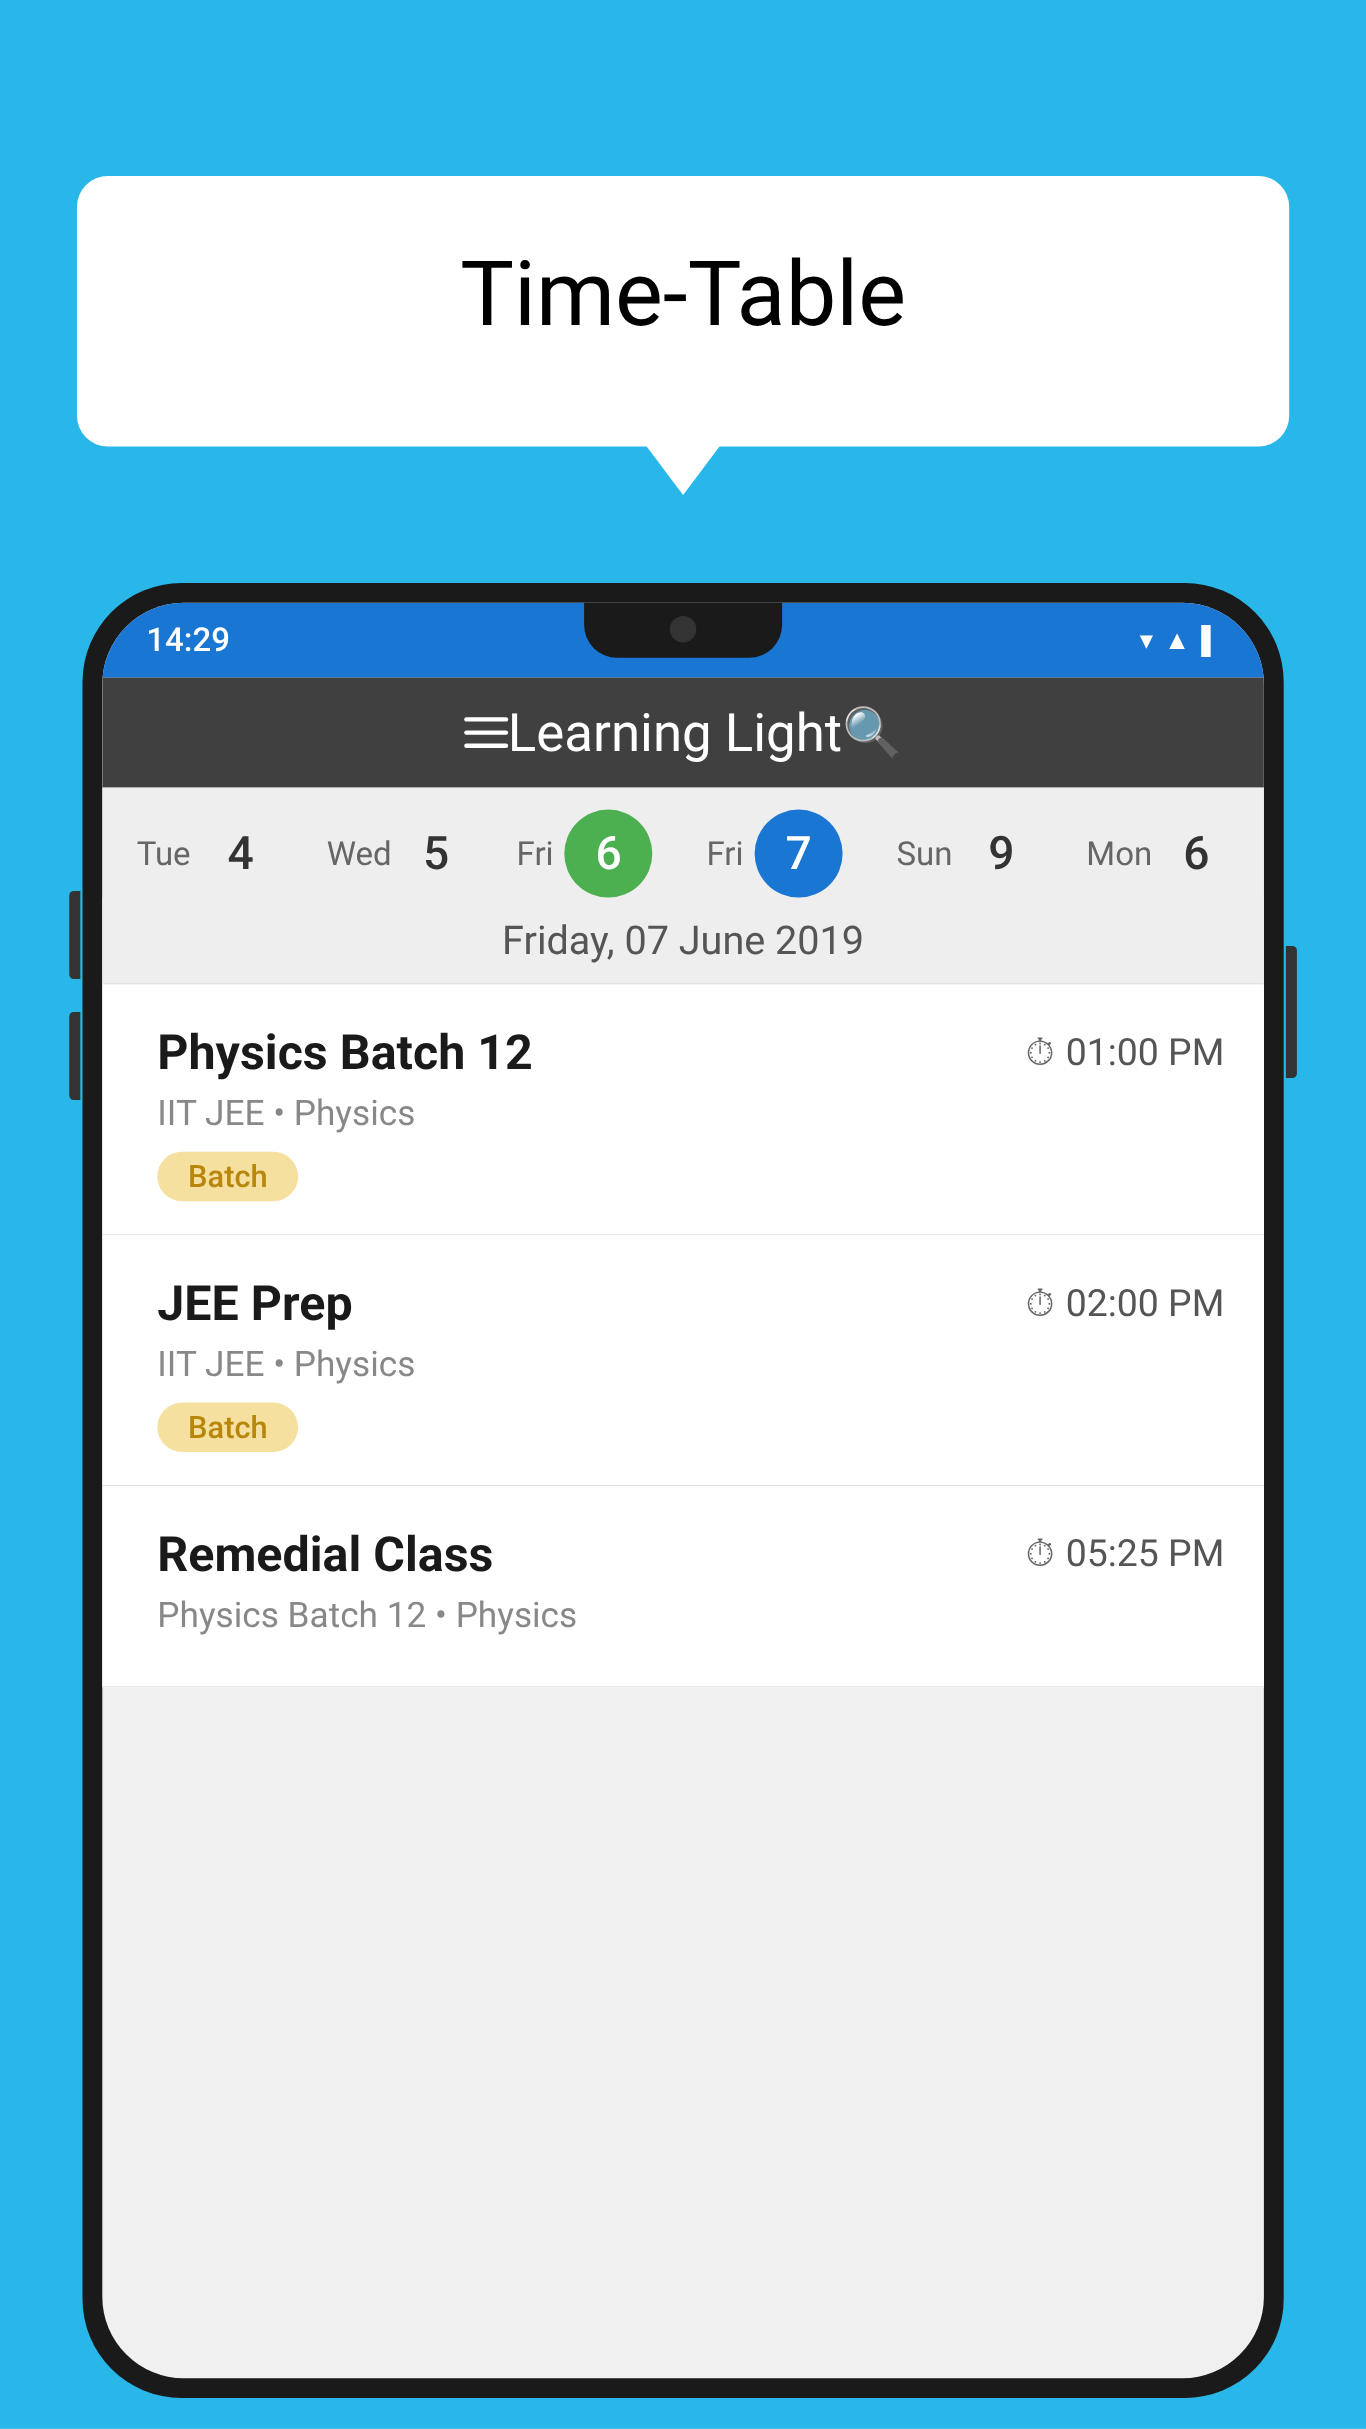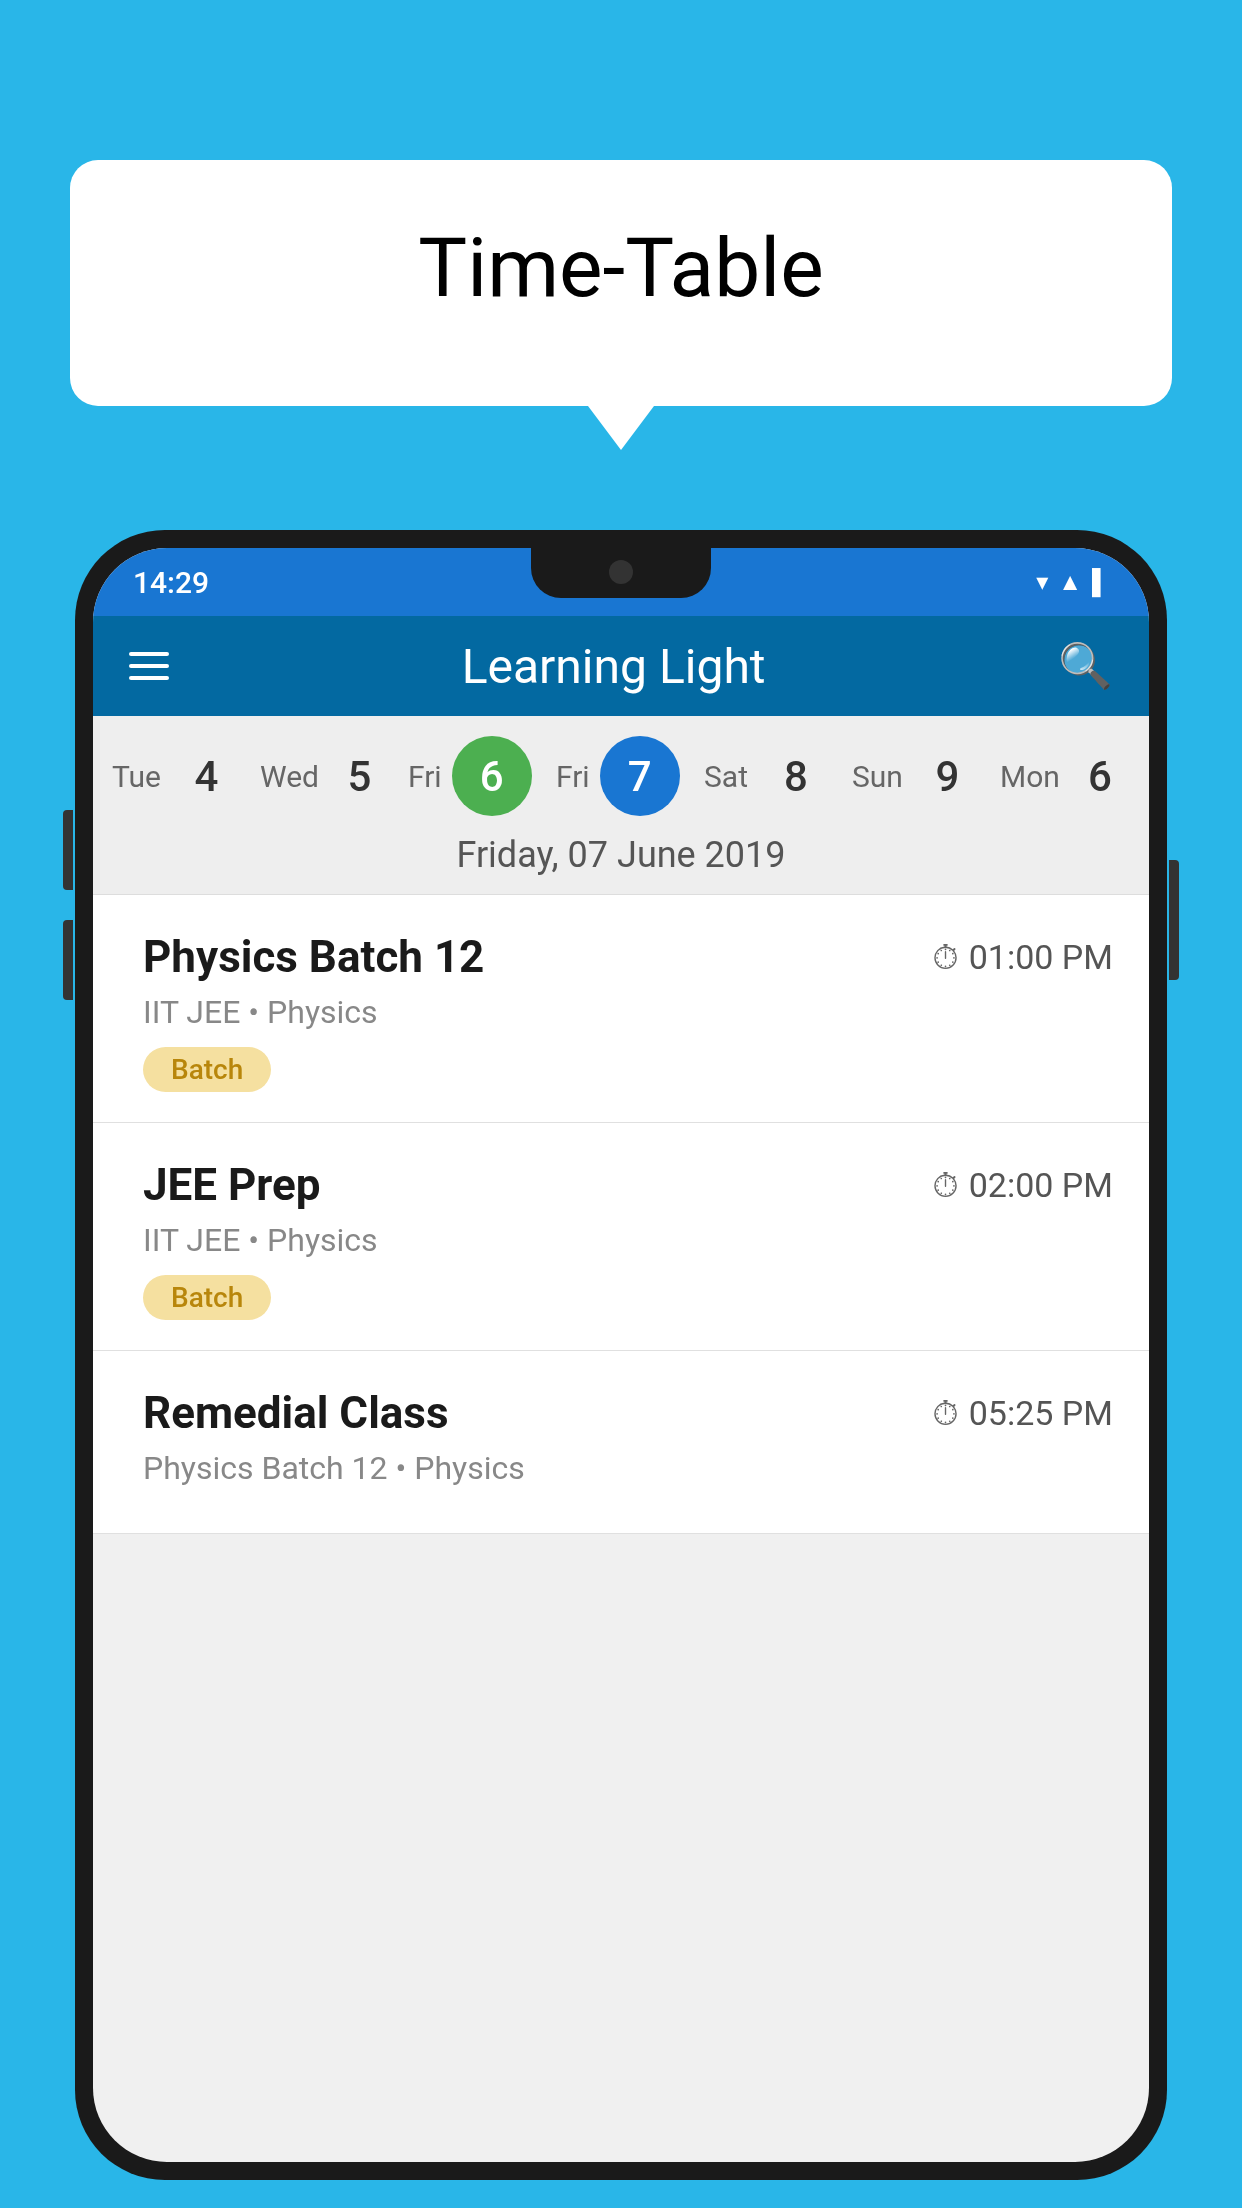--- a/index.html
+++ b/index.html
@@ -155,26 +155,26 @@
       gap: 10px;
     }
 
     .status-icons span {
       color: white;
       font-size: 24px;
     }
 
     
     .app-bar {
-      background: #0369a1;
+      background: #404040;
       height: 100px;
       display: flex;
       align-items: center;
       padding: 0 36px;
-      justify-content: space-between;
+      justify-content: center;
     }
 
     .app-bar-title {
       color: white;
       font-size: 48px;
       font-weight: 400;
     }
 
     .hamburger-icon {
       display: flex;
@@ -358,24 +358,20 @@
               <div class="day-label">Wed</div>
               <div class="day-num">5</div>
             </div>
             <div class="day-col">
               <div class="day-label">Fri</div>
               <div class="day-num today">6</div>
             </div>
             <div class="day-col">
               <div class="day-label">Fri</div>
               <div class="day-num selected">7</div>
-            </div>
-            <div class="day-col">
-              <div class="day-label">Sat</div>
-              <div class="day-num">8</div>
             </div>
             <div class="day-col">
               <div class="day-label">Sun</div>
               <div class="day-num">9</div>
             </div>
             <div class="day-col">
               <div class="day-label">Mon</div>
               <div class="day-num">6</div>
             </div>
           </div>

